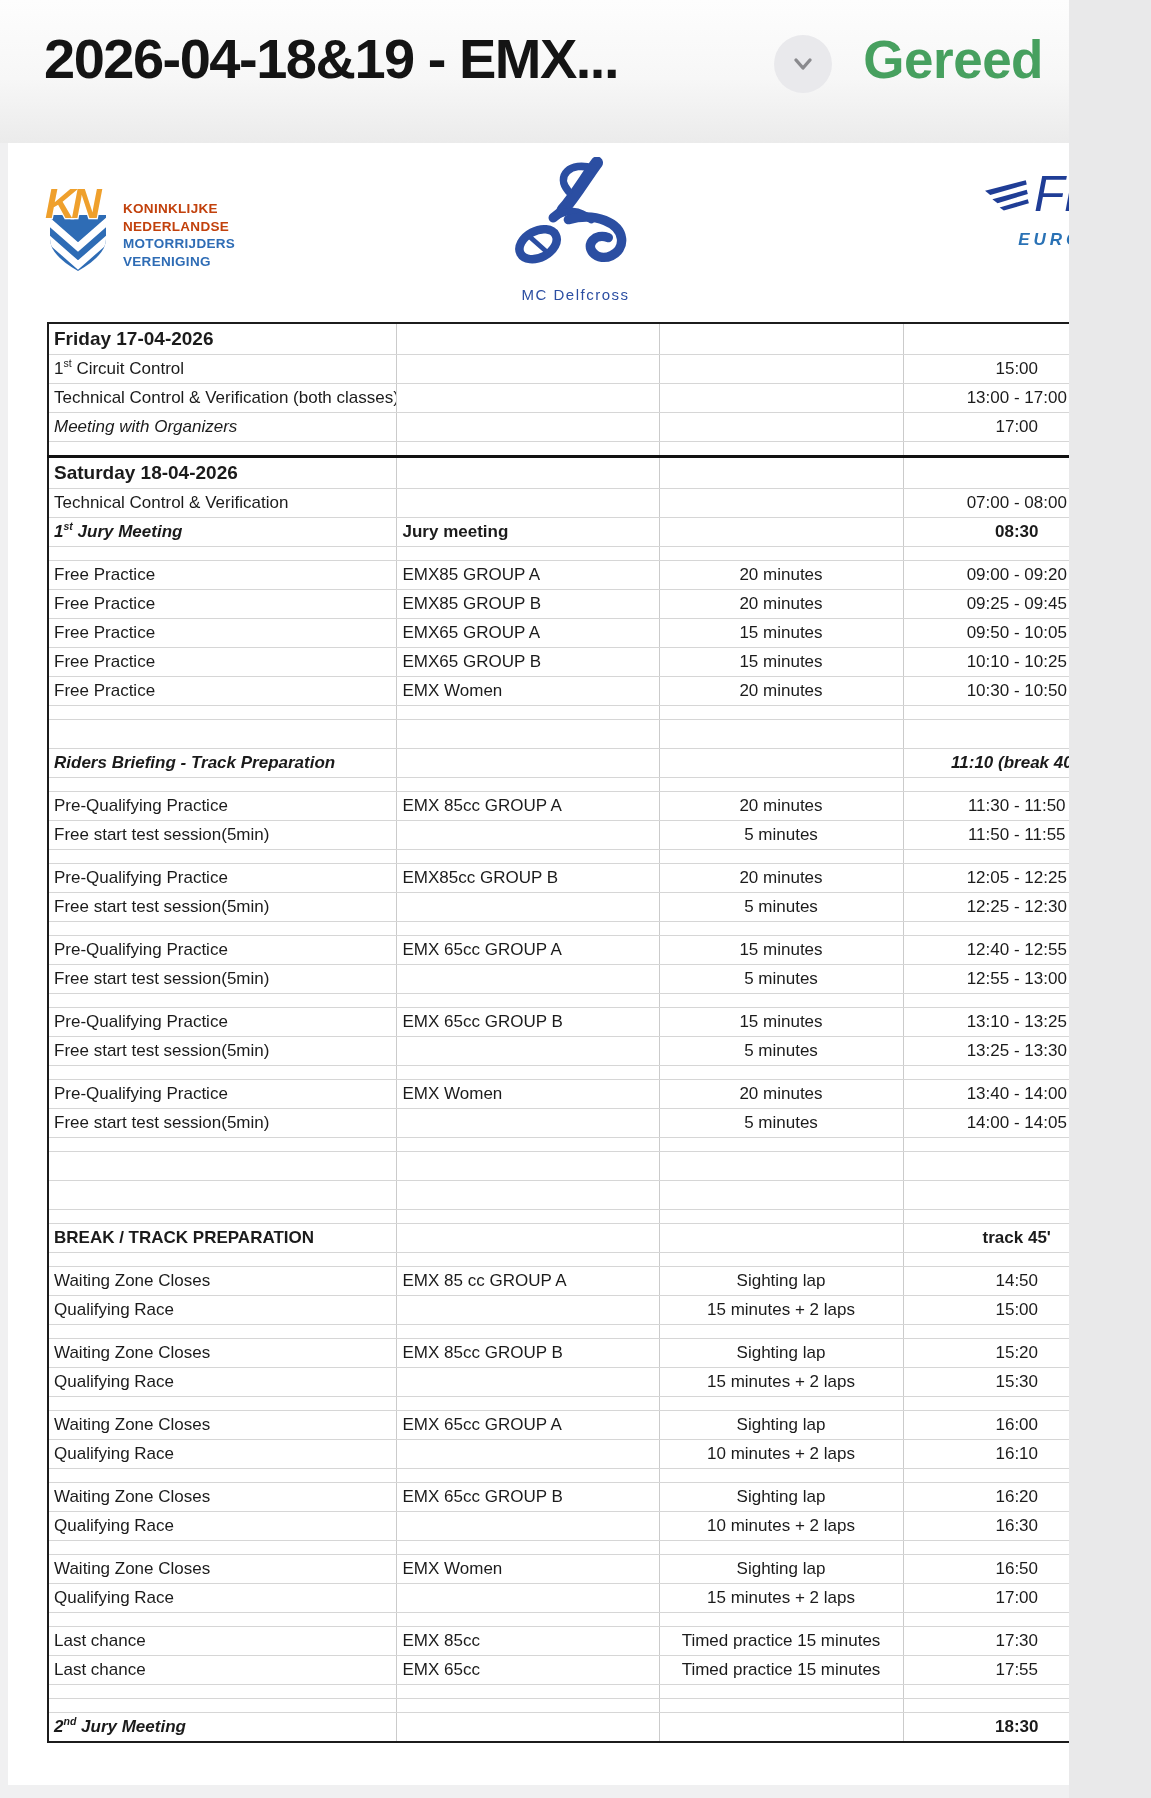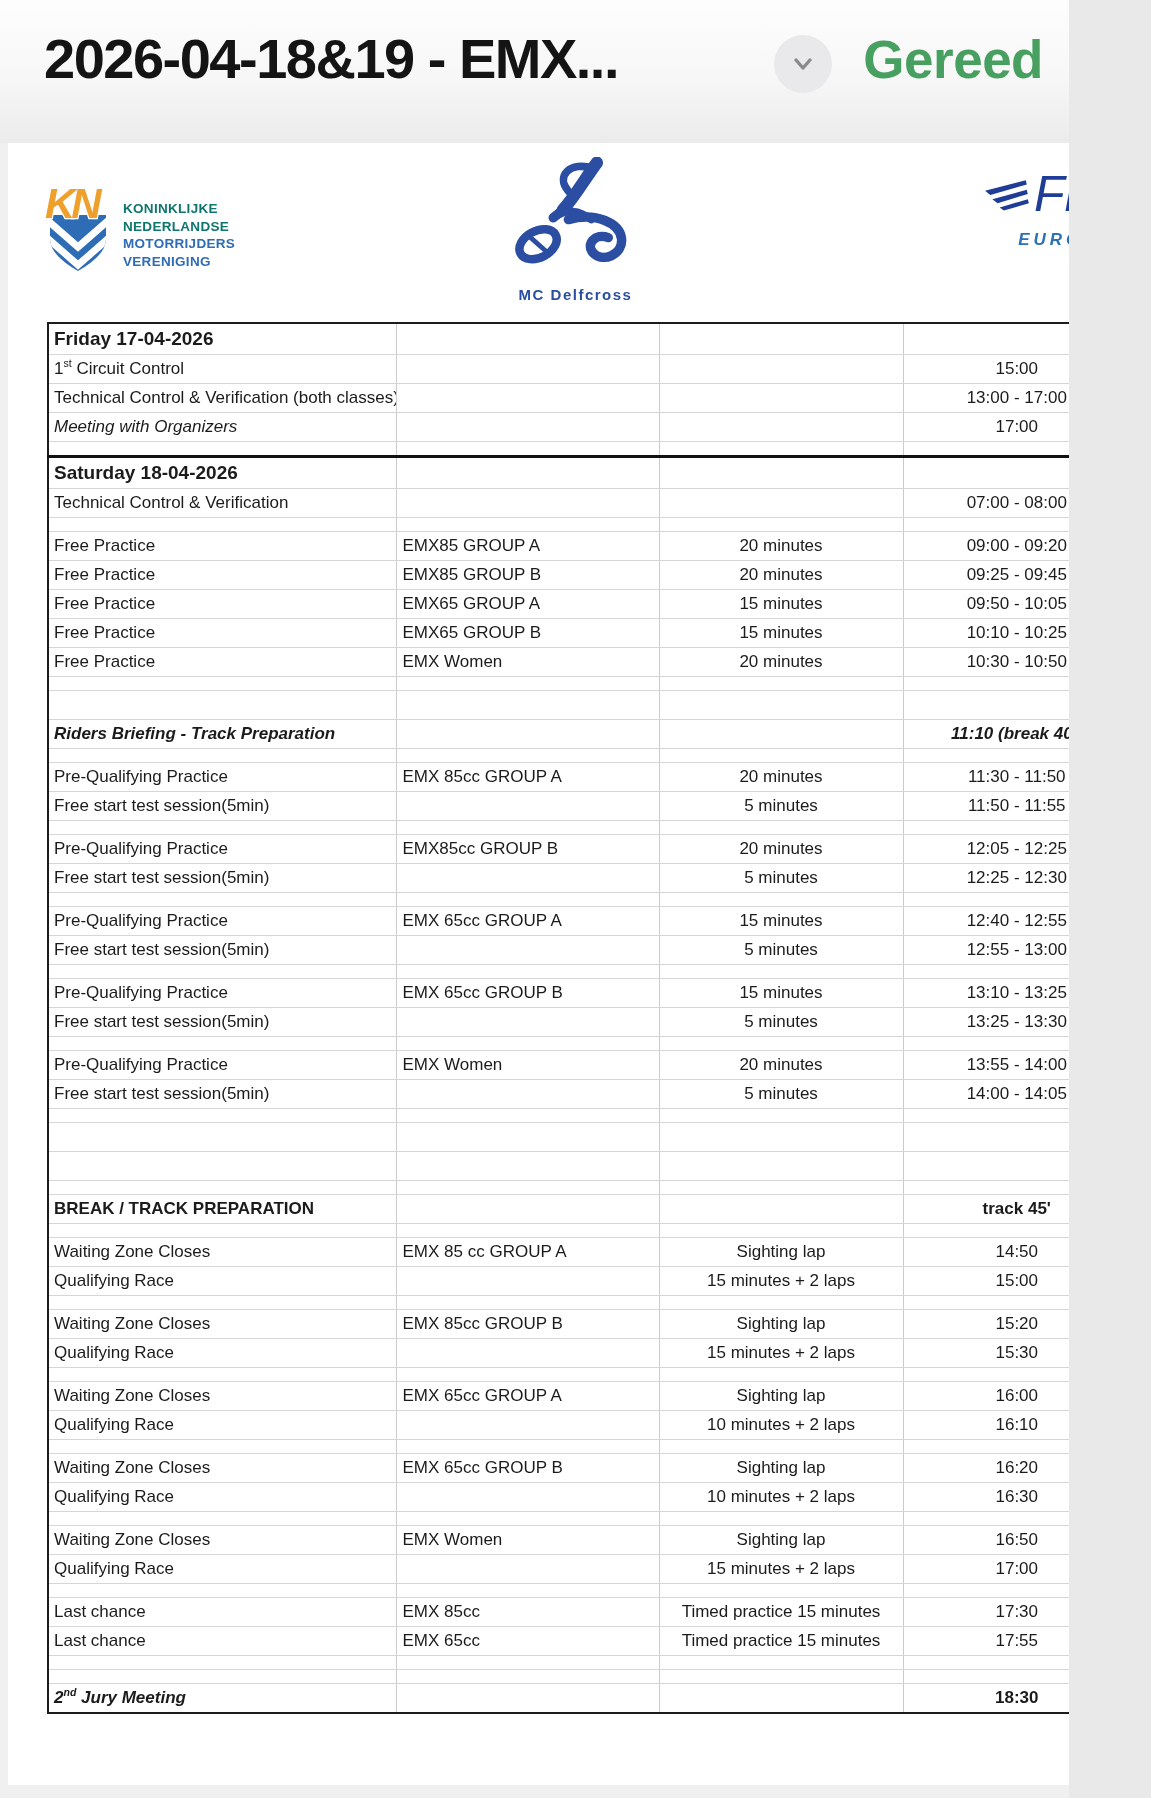--- a/index.html
+++ b/index.html
@@ -17,26 +17,26 @@
   .done-btn{position:absolute;right:20px;top:30px;font-family:inherit;font-size:53px;font-weight:600;
     color:#47a05f;background:none;border:none;letter-spacing:-0.5px;cursor:pointer;line-height:1.1;}
 
   
   .page{position:absolute;left:8px;top:143px;width:1135px;height:1642px;background:#ffffff;}
 
   
   .knmv{position:absolute;left:34px;top:38px;display:flex;align-items:center;}
   .knmv svg{width:72px;height:94px;display:block;}
   .knmv-text{margin-left:9px;padding-top:14px;font-weight:700;font-size:13.5px;line-height:17.5px;letter-spacing:0.3px;}
-  .kn-orange{color:#0f766e;}
+  .kn-orange{color:#c2410c;}
   .kn-blue{color:#2e6cb5;}
 
   .mcd{position:absolute;left:50%;transform:translateX(-50%);top:14px;text-align:center;}
   .mcd svg{width:146px;height:128px;display:block;margin:0 auto;}
-  .mcd-name{font-size:15px;font-weight:700;color:#2b4ea2;letter-spacing:1.5px;margin-top:1px;}
+  .mcd-name{font-size:15px;font-weight:400;color:#2b4ea2;letter-spacing:1.5px;margin-top:1px;}
 
   .fim{position:absolute;right:26px;top:26px;width:150px;}
   .fim-row{display:flex;align-items:center;justify-content:flex-end;}
   .fim-row svg{width:48px;height:36px;margin-right:2px;margin-top:4px;}
   .fim-word{font-size:50px;font-weight:400;font-style:italic;color:#1f3d96;letter-spacing:-1px;line-height:1;}
   .fim-sub{text-align:right;font-size:17px;font-weight:700;font-style:italic;color:#2a72b5;
     letter-spacing:4px;margin-top:11px;padding-right:3px;}
 
   
   .schedule{position:absolute;left:39px;top:179px;width:1083px;border-collapse:collapse;
@@ -165,20 +165,26 @@
             <td class="col1" style="height: 30px;"></td>
             <td class="col2" style="height: 30px;"></td>
             <td class="col3" style="height: 30px;"></td>
           </tr>
           <tr class="content">
             <td class="col0">Technical Control &amp; Verification</td>
             <td class="col1"></td>
             <td class="col2"></td>
             <td class="col3">07:00 - 08:00</td>
           </tr>
+          <tr class="content">
+            <td class="col0 f-bi">1<sup>st</sup> Jury Meeting</td>
+            <td class="col1 f-b">Jury meeting</td>
+            <td class="col2"></td>
+            <td class="col3 f-b">08:30</td>
+          </tr>
           <tr class="spacer">
             <td class="col0"></td>
             <td class="col1"></td>
             <td class="col2"></td>
             <td class="col3"></td>
           </tr>
           <tr class="content">
             <td class="col0">Free Practice</td>
             <td class="col1">EMX85 GROUP A</td>
             <td class="col2">20 minutes</td>
@@ -301,21 +307,21 @@
           <tr class="spacer">
             <td class="col0"></td>
             <td class="col1"></td>
             <td class="col2"></td>
             <td class="col3"></td>
           </tr>
           <tr class="content">
             <td class="col0">Pre-Qualifying Practice</td>
             <td class="col1">EMX Women</td>
             <td class="col2">20 minutes</td>
-            <td class="col3">13:55 - 14:00</td>
+            <td class="col3">13:40 - 14:00</td>
           </tr>
           <tr class="content">
             <td class="col0">Free start test session(5min)</td>
             <td class="col1"></td>
             <td class="col2">5 minutes</td>
             <td class="col3">14:00 - 14:05</td>
           </tr>
           <tr class="spacer">
             <td class="col0"></td>
             <td class="col1"></td>

